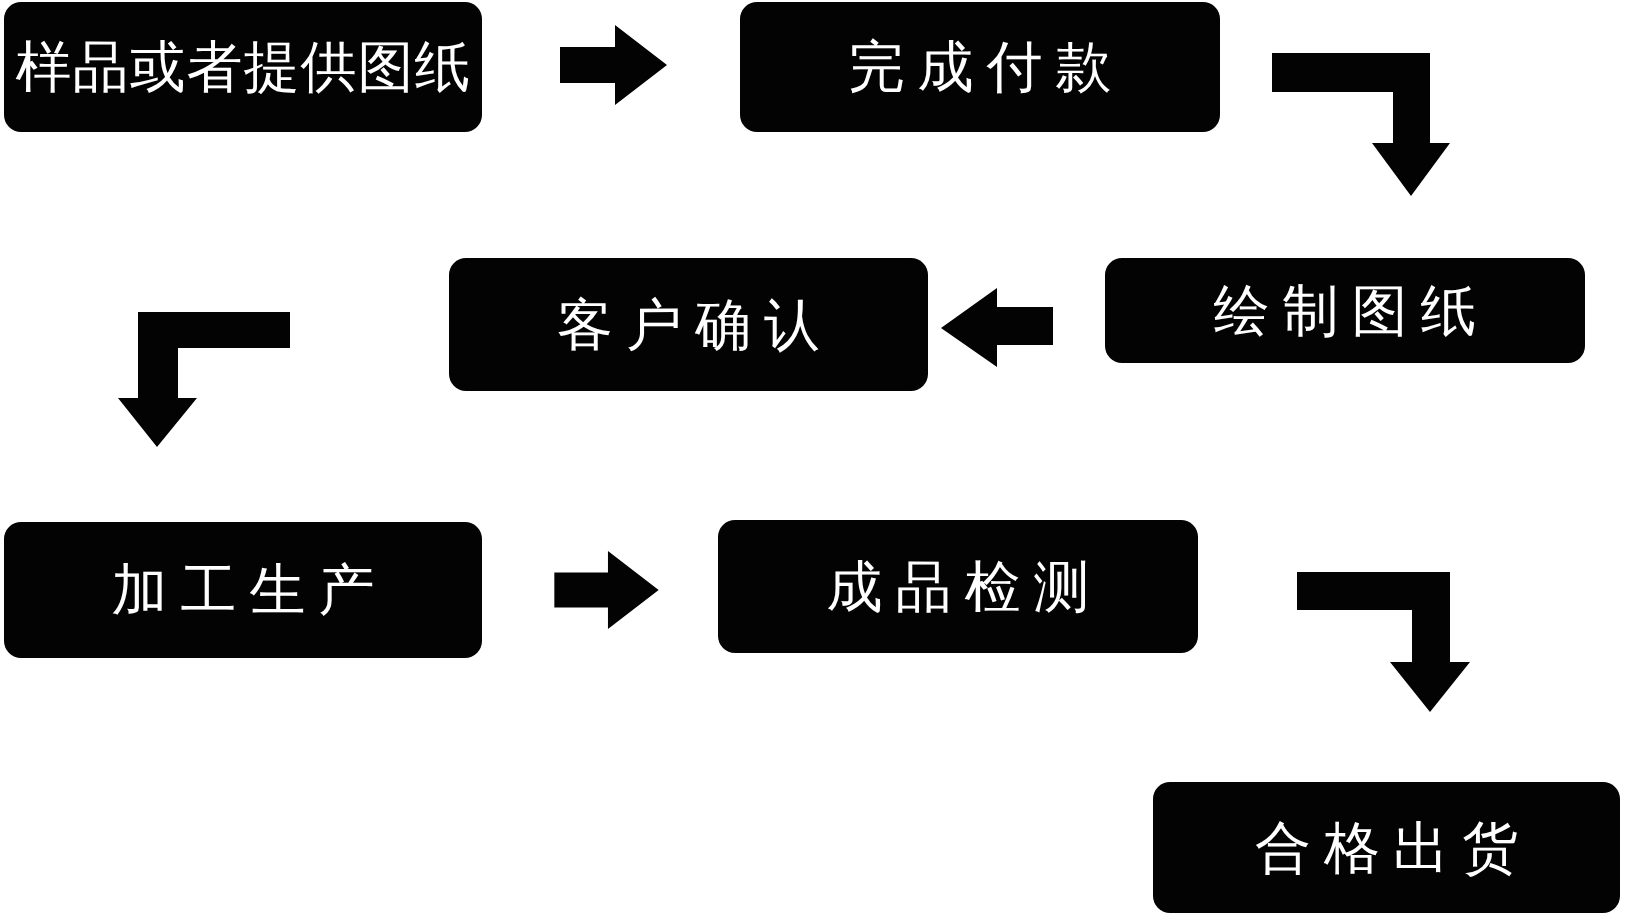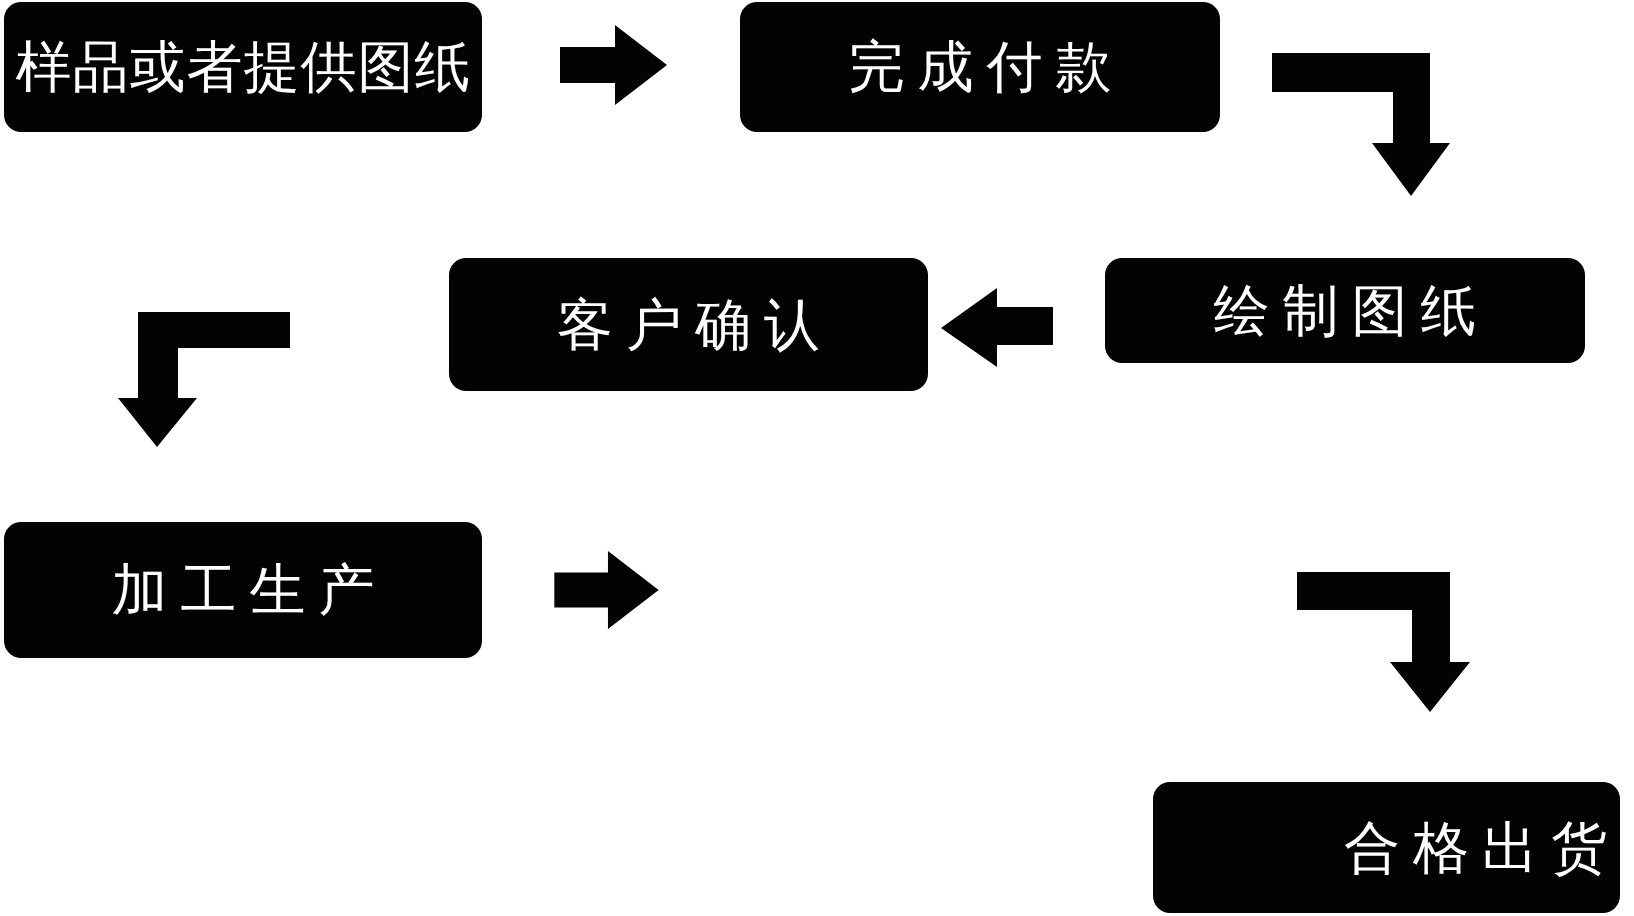--- a/index.html
+++ b/index.html
@@ -37,21 +37,21 @@
     letter-spacing: 1px;
     text-indent: 1px;
   }
   
   .n1 { left: 4px;    top: 2px;   width: 478px; height: 130px; }
   .n2 { left: 740px;  top: 2px;   width: 480px; height: 130px; align-items: center; }
   .n3 { left: 1105px; top: 258px; width: 480px; height: 105px; }
   .n4 { left: 408px;  top: 258px; width: 479px; height: 133px; margin-left: 41px; }
   .n5 { left: 4px;    top: 522px; width: 478px; height: 136px; }
   .n6 { left: 718px;  top: 520px; width: 480px; height: 133px; }
-  .n7 { left: 1153px; top: 782px; width: 467px; height: 131px; justify-content: flex-end; }
+  .n7 { left: 1153px; top: 782px; width: 467px; height: 131px; }
   .arrow {
     position: absolute;
     display: block;
   }
   .arrow polygon { fill: #030303; }
   
   .a1 { left: 560px;  top: 25px;  }
   .a2 { left: 1272px; top: 53px;  }
   .a3 { left: 941px;  top: 288px; }
   .a4 { left: 118px;  top: 312px; }
@@ -96,20 +96,23 @@
   </svg>
 
   <div class="node n5">
     <span class="label">加工生产</span>
   </div>
 
   <svg class="arrow a5" width="107" height="78" viewBox="0 0 107 80">
     <polygon points="0,22 55,22 55,0 107,40 55,80 55,58 0,58"></polygon>
   </svg>
 
+  <div class="node n6">
+    <span class="label">成品检测</span>
+  </div>
 
   <svg class="arrow a6" width="173" height="140" viewBox="0 0 173 140">
     <polygon points="0,0 153,0 153,90 173,90 133,140 93,90 115,90 115,38 0,38"></polygon>
   </svg>
 
   <div class="node n7">
     <span class="label">合格出货</span>
   </div>
 
 </div>

